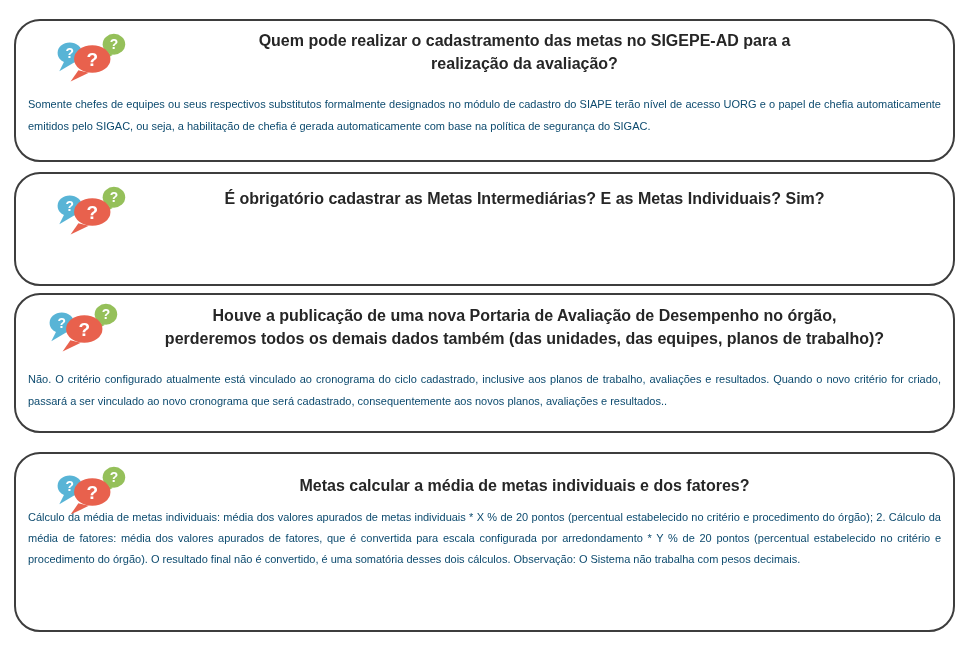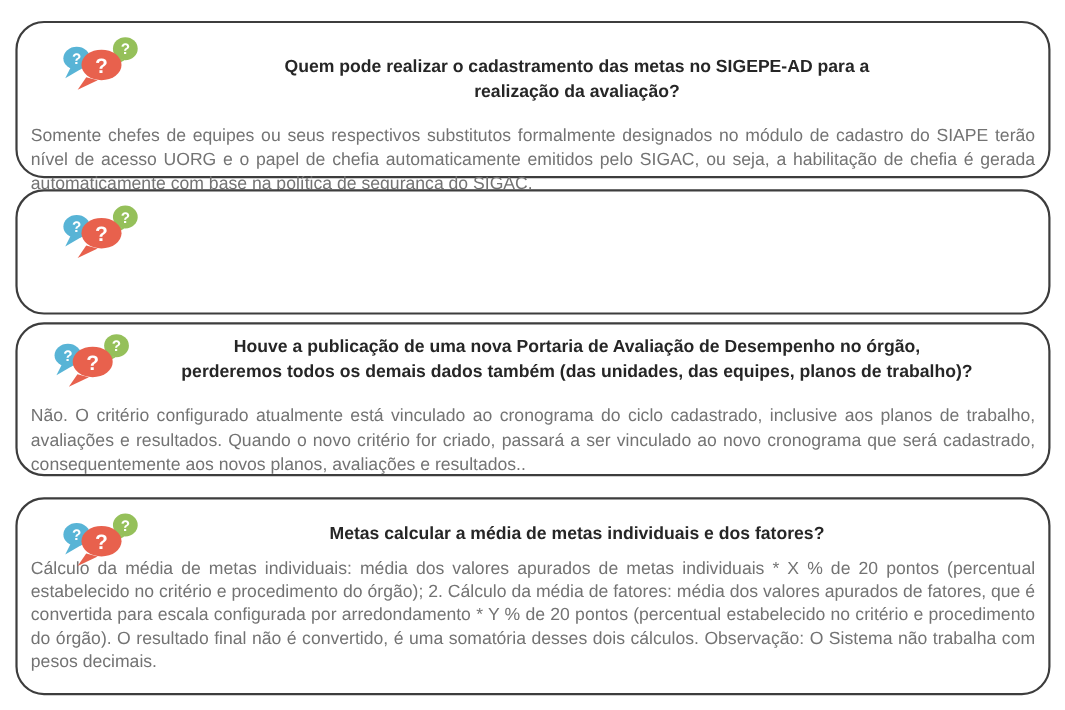--- a/index.html
+++ b/index.html
@@ -51,29 +51,29 @@
   .card-title {
     margin: 0;
     padding: 0 20px 0 100px;
     font-size: 16px;
     font-weight: bold;
     color: #262626;
     text-align: center;
     line-height: 23px;
     white-space: pre-line;
   }
-  .card-1 .card-title { padding-top: 8px; margin-top: 20px;  }
+  .card-1 .card-title { padding-top: 8px;  }
   .card-2 .card-title { padding-top: 13px; }
   .card-3 .card-title { padding-top: 9px;  }
   .card-4 .card-title { padding-top: 20px; }
 
   .card-body {
     margin: 0;
-    font-size: 16px;
-    color: #737373;
+    font-size: 11px;
+    color: #0c4a6e;
     text-align: justify;
     line-height: 22px;
   }
   .card-1 .card-body { margin-top: 18px; }
   .card-2 .card-body { margin-top: 22px; }
   .card-3 .card-body { margin-top: 18px;  }
   .card-4 .card-body { margin-top: 10px; line-height: 21px; }
 </style>
 </head>
 <body>
@@ -118,20 +118,21 @@
           <ellipse cx="18" cy="23" rx="14" ry="12" fill="#58b4d6"></ellipse>
           <text x="18" y="29" class="q q-s">?</text>
         </g>
         <g>
           <polygon points="28,43 19,56 40,46" fill="#e8614d"></polygon>
           <ellipse cx="44" cy="30" rx="21" ry="16" fill="#e8614d"></ellipse>
           <text x="44" y="38" class="q q-l">?</text>
         </g>
       </svg>
     </span>
+    <h2 class="card-title">É obrigatório cadastrar as Metas Intermediárias? E as Metas Individuais? Sim?</h2>
   </section>
 
   <section class="card card-3">
     <span class="icon">
       <svg viewBox="0 0 92 60" width="80" height="52" aria-hidden="true">
         <g>
           <polygon points="60,22 54,33 68,25" fill="#95c05a"></polygon>
           <ellipse cx="69" cy="13" rx="13" ry="12" fill="#95c05a"></ellipse>
           <text x="69" y="19" class="q q-s">?</text>
         </g>

